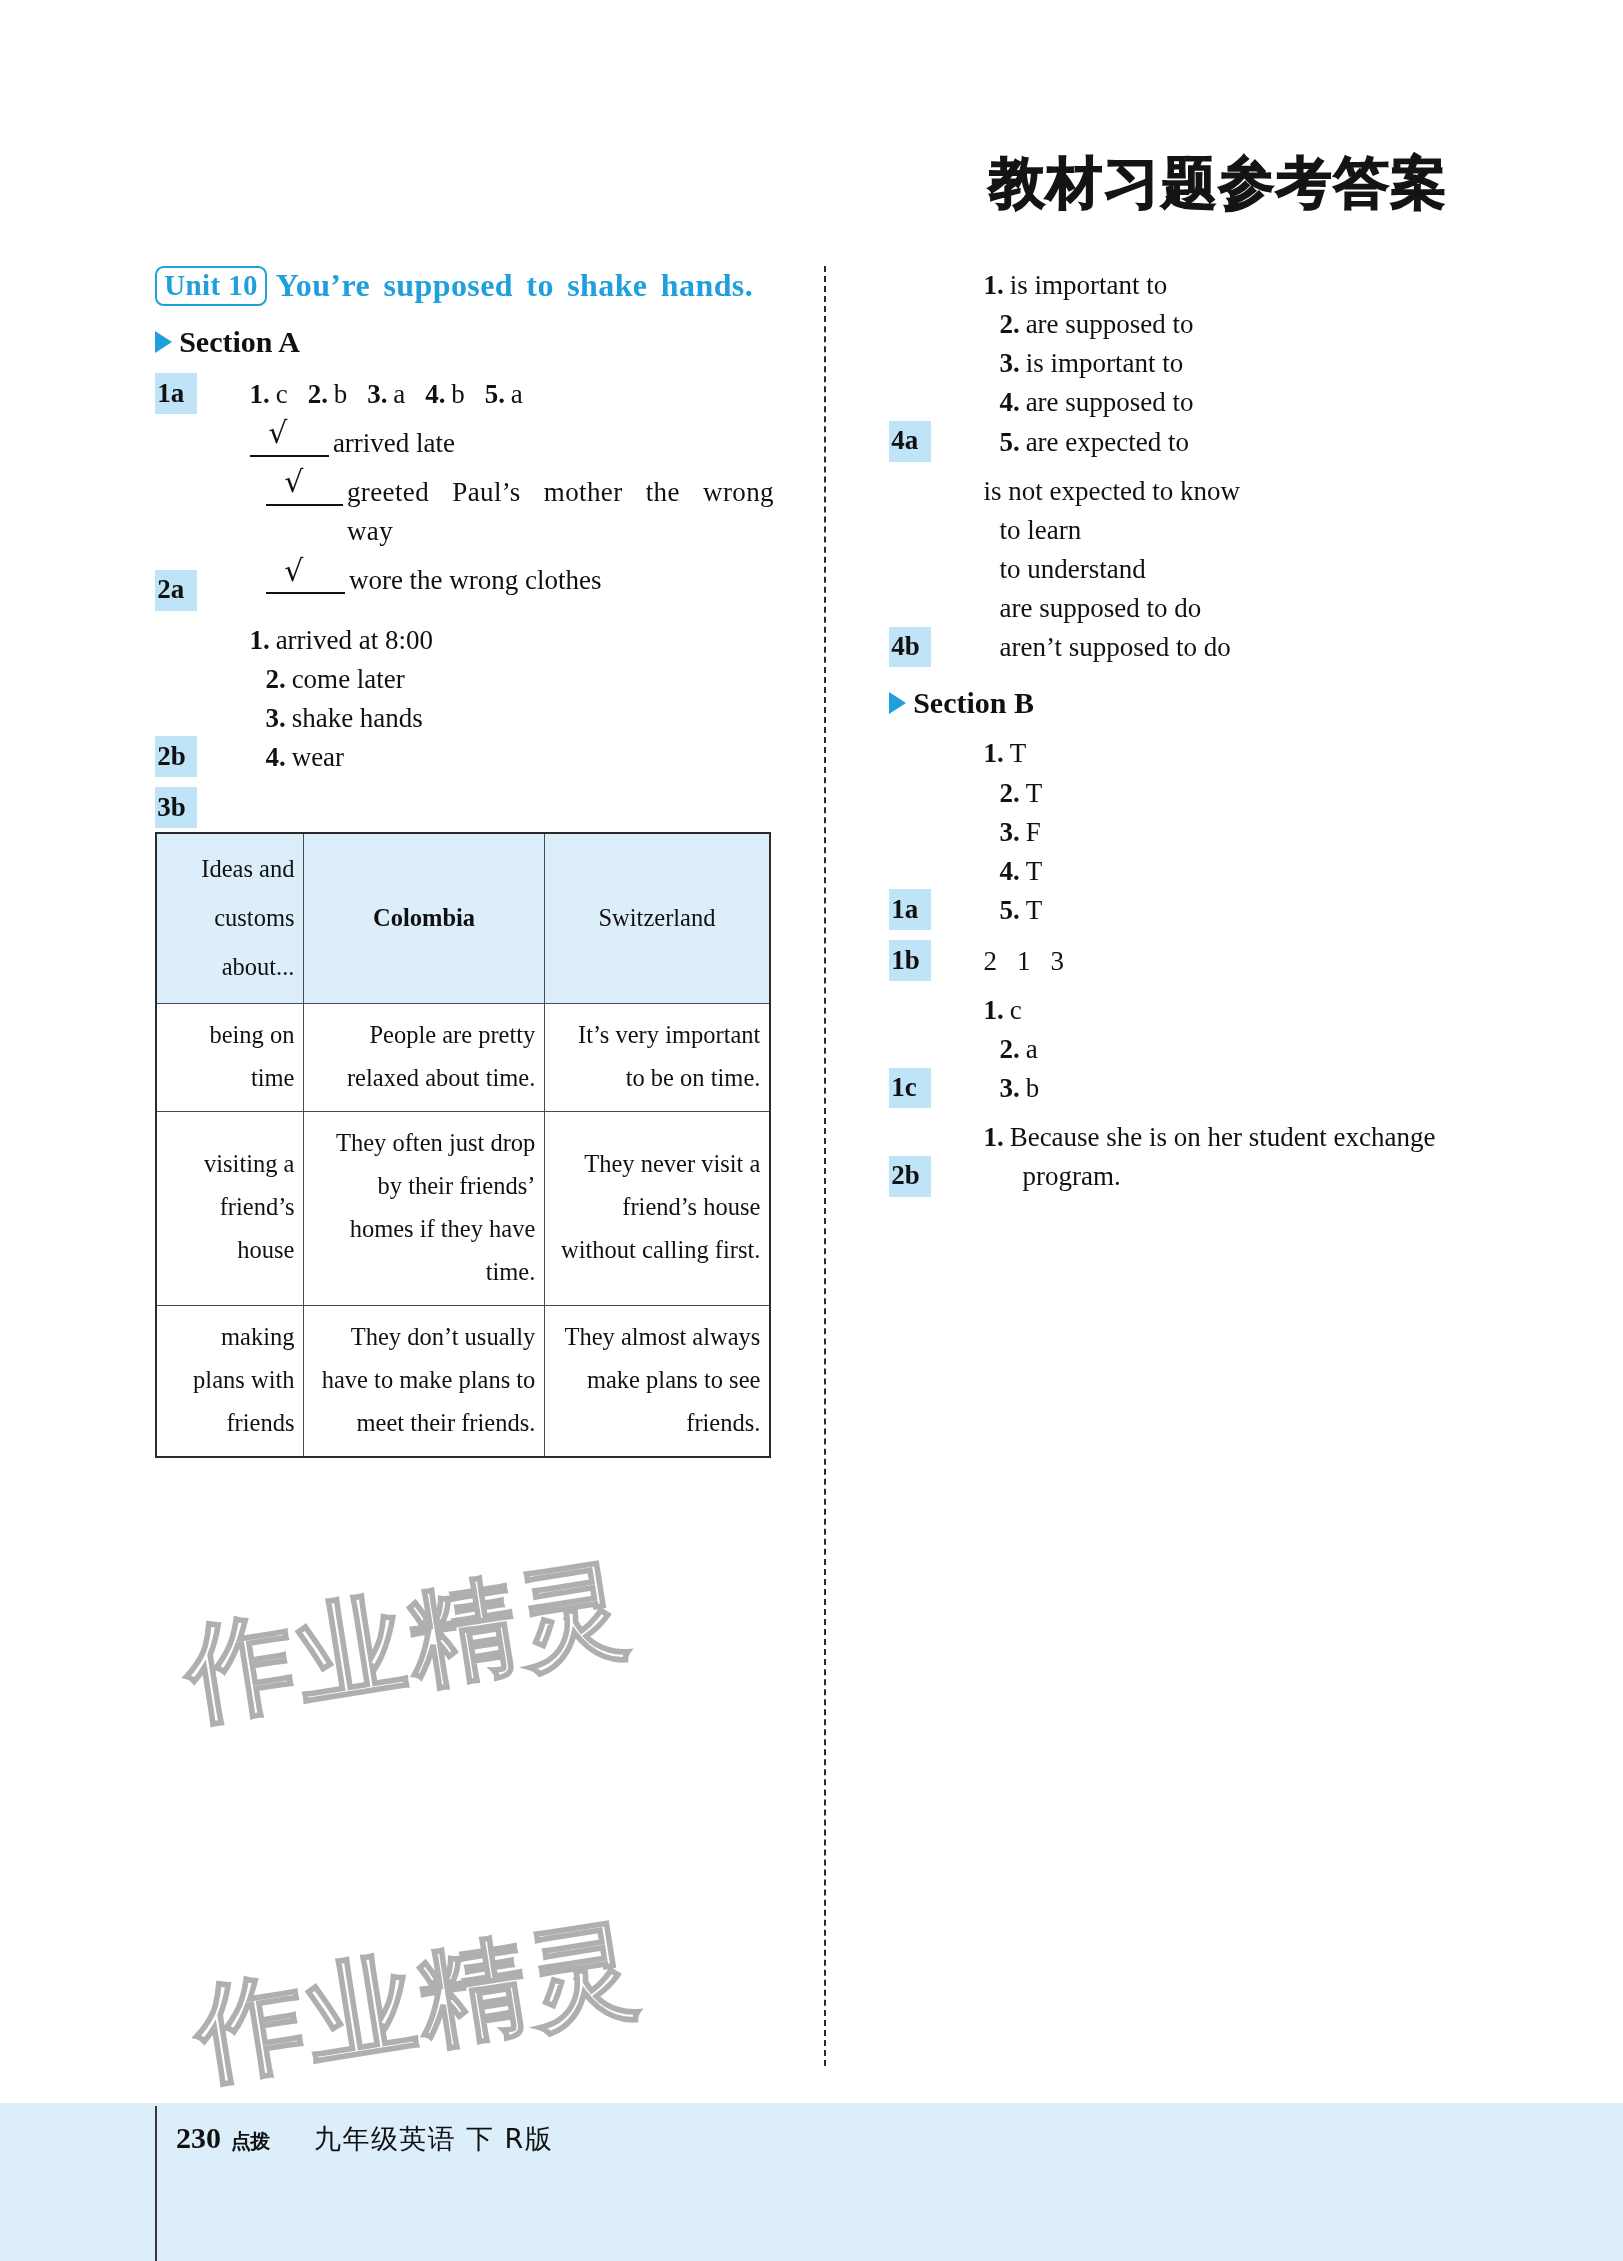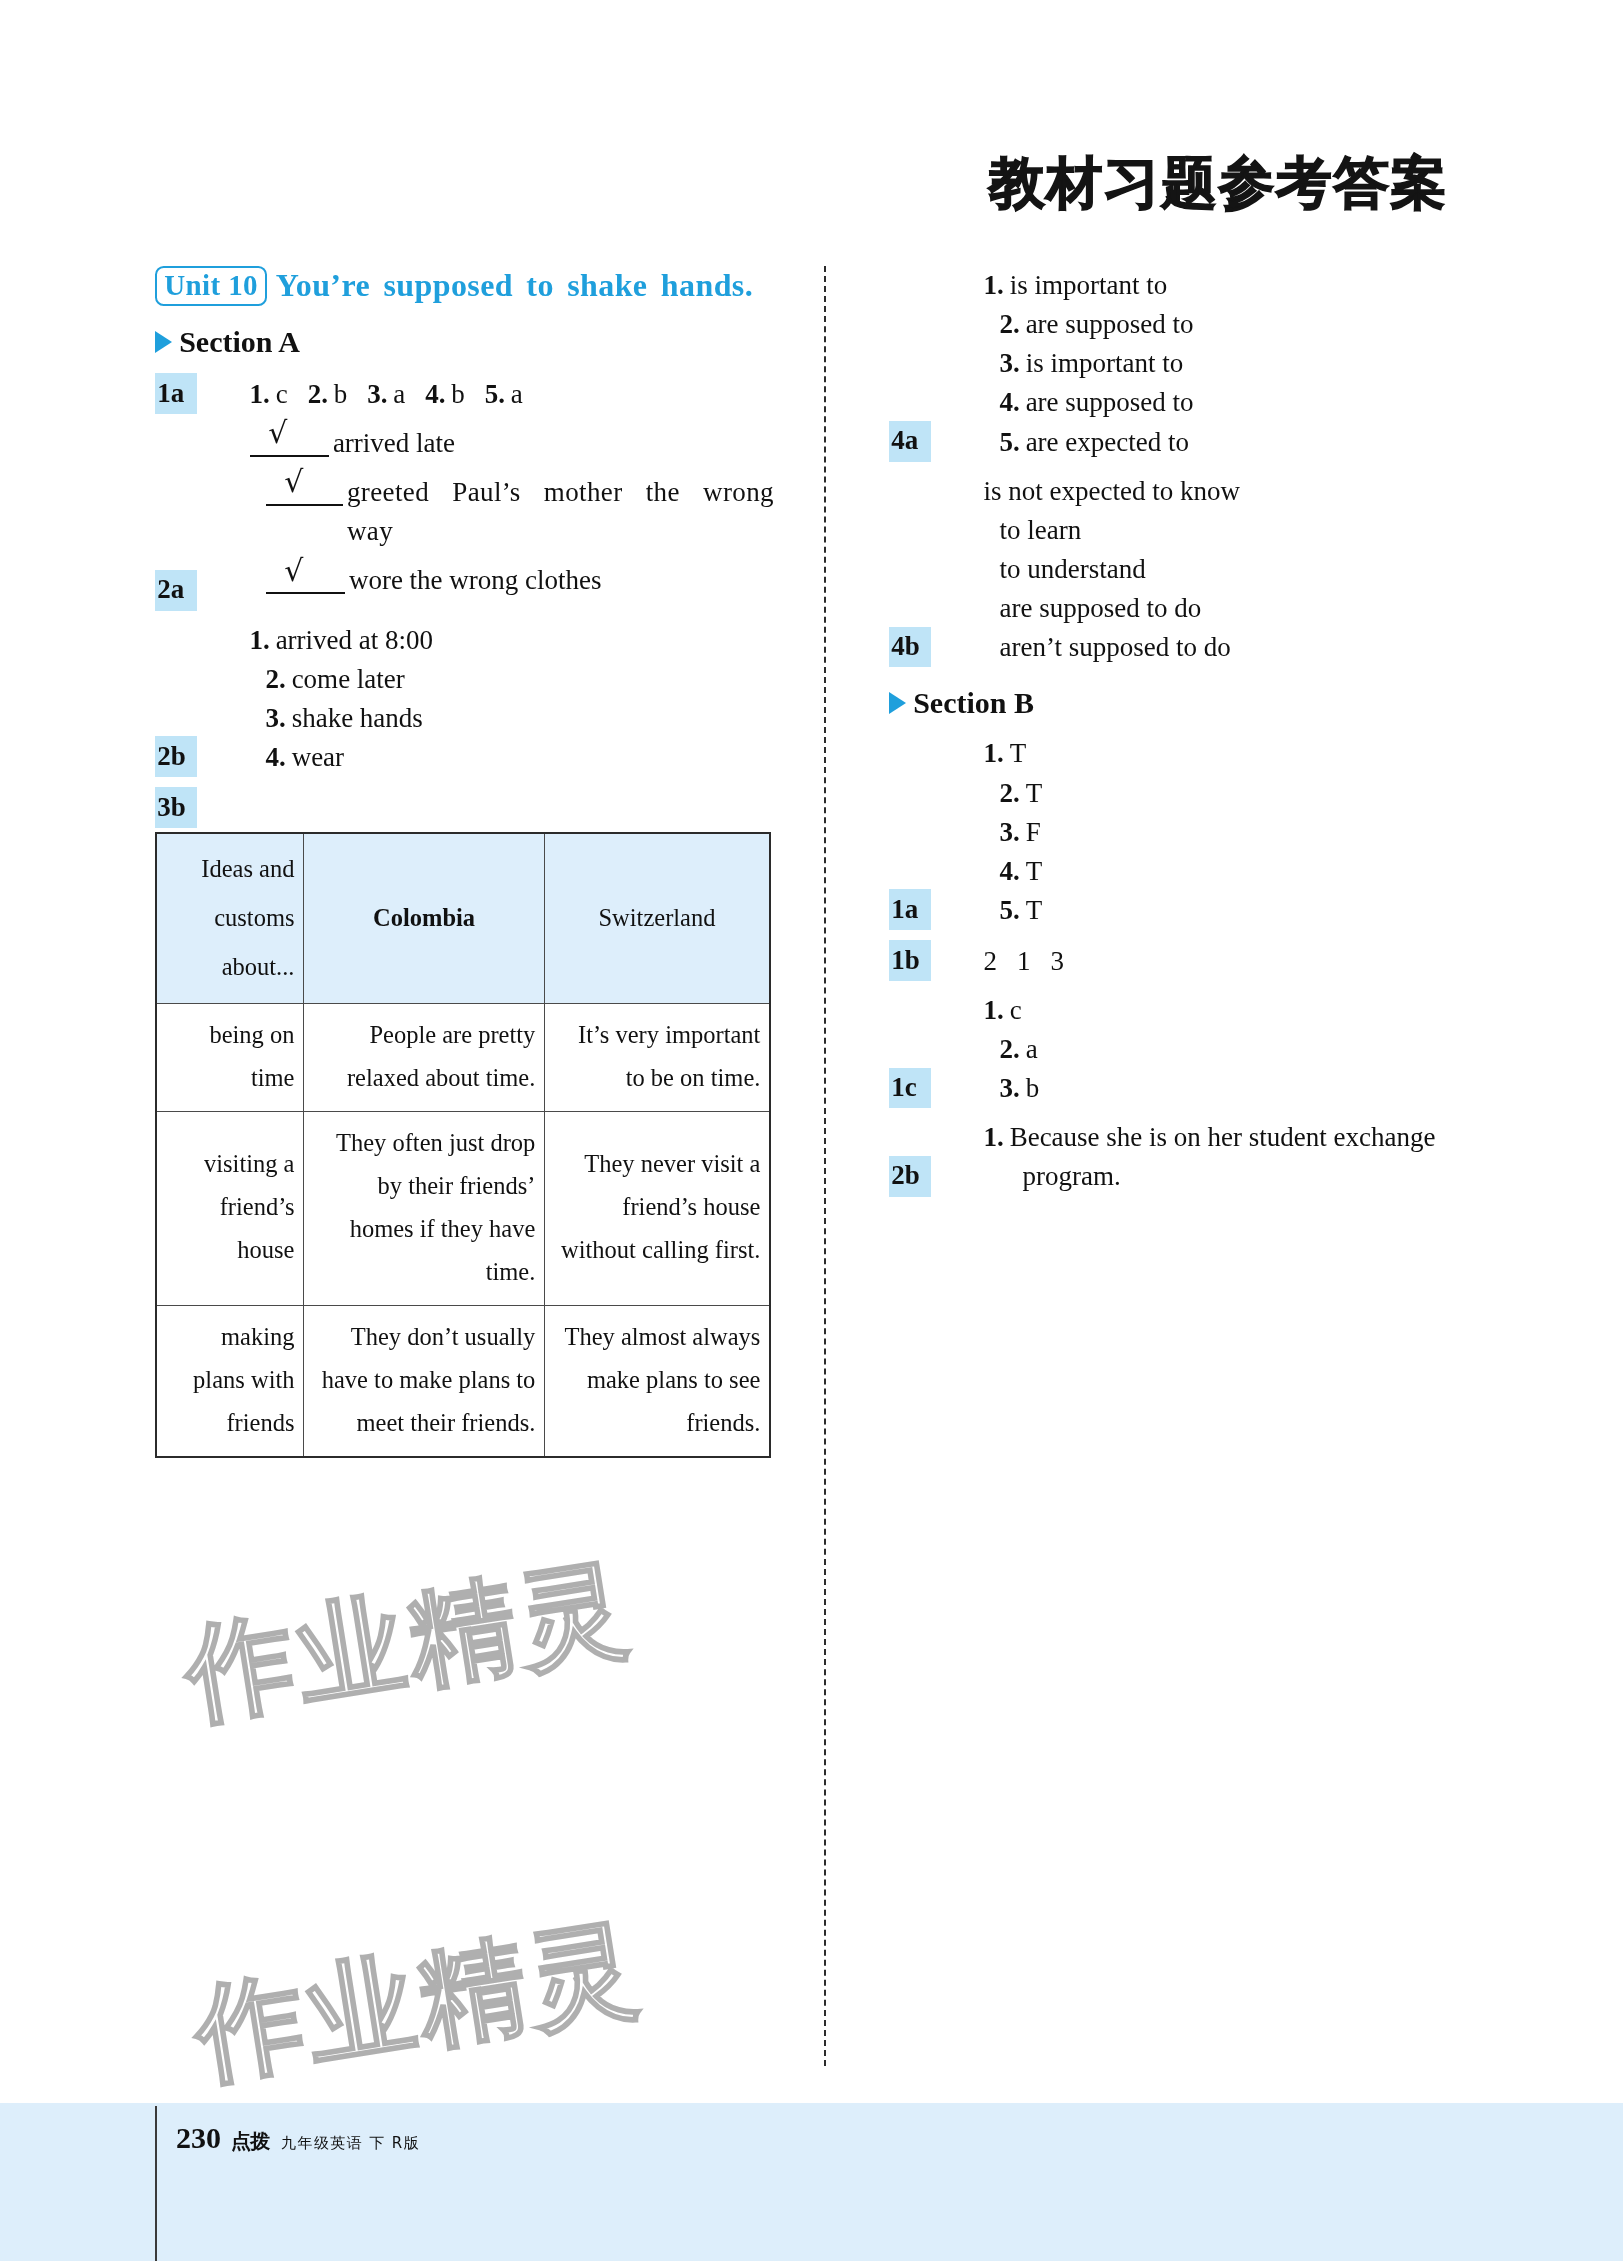--- a/index.html
+++ b/index.html
@@ -245,22 +245,23 @@
   }
   .footer-brand {
     font-family: "DejaVu Sans", sans-serif;
     font-weight: 700;
     font-size: 20px;
     margin-right: 11.5px;
     letter-spacing: -0.7px;
   }
   .footer-meta {
     font-family: "DejaVu Sans", sans-serif;
-    font-size: 15px;
+    font-size: 27px;
     letter-spacing: 1.4px;
+    margin-left: 33px;
   }
 </style>
 </head>
 <body>
 
 <div class="page">
 
   <div class="page-title">教材习题参考答案</div>
 
   <div class="columns">

